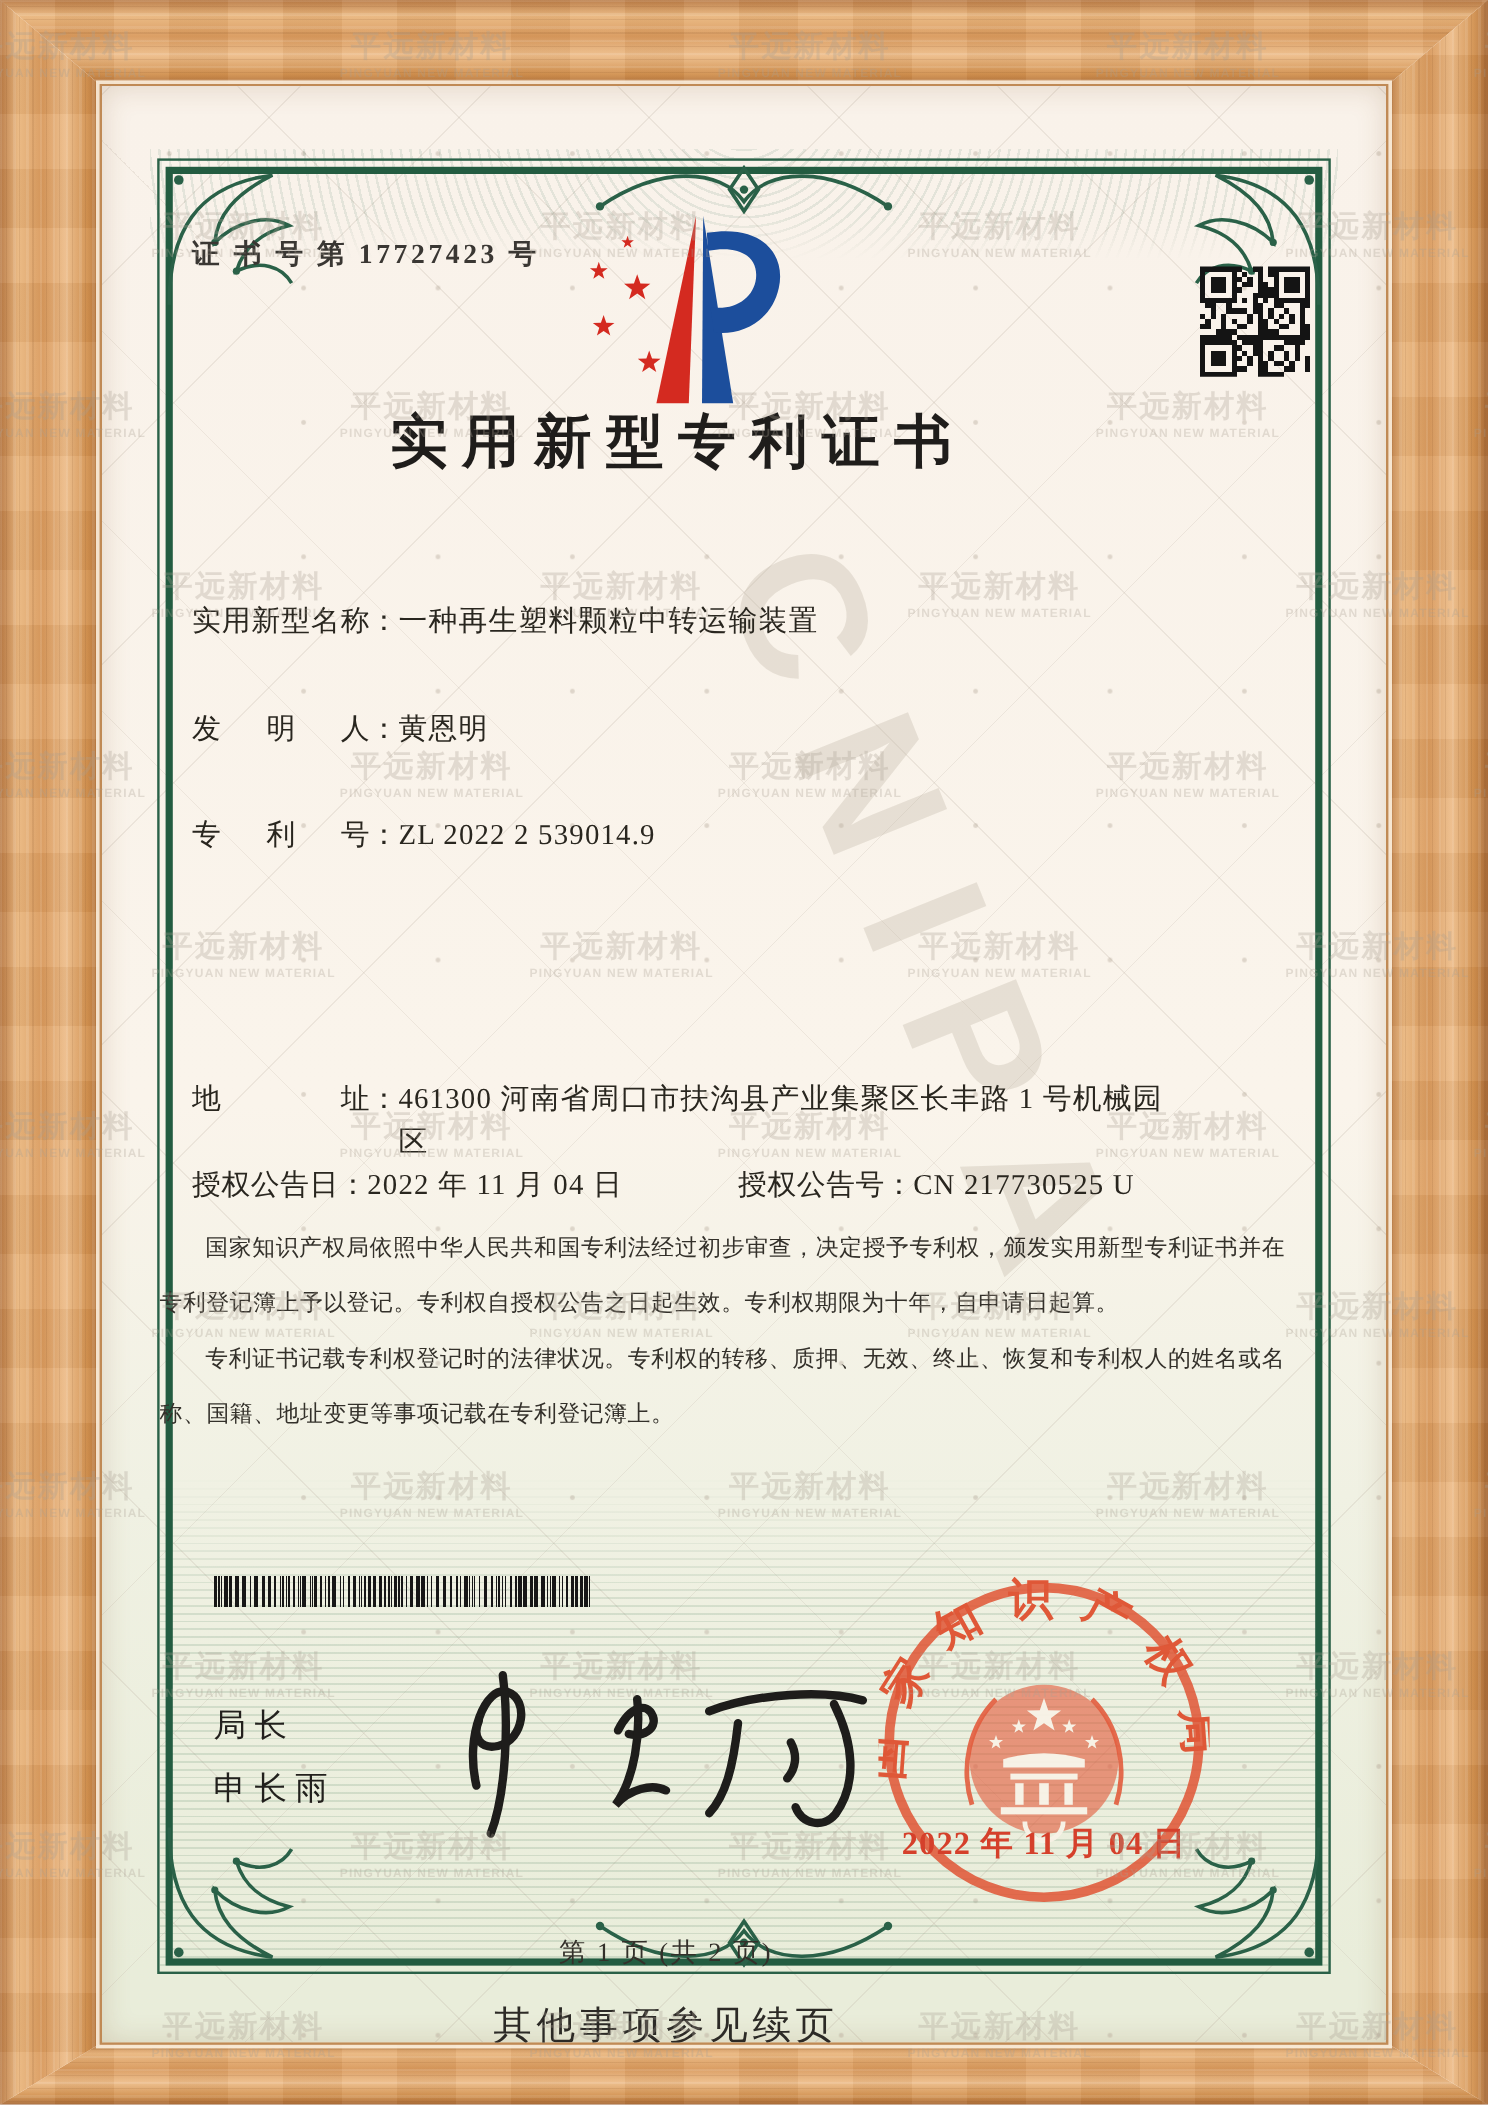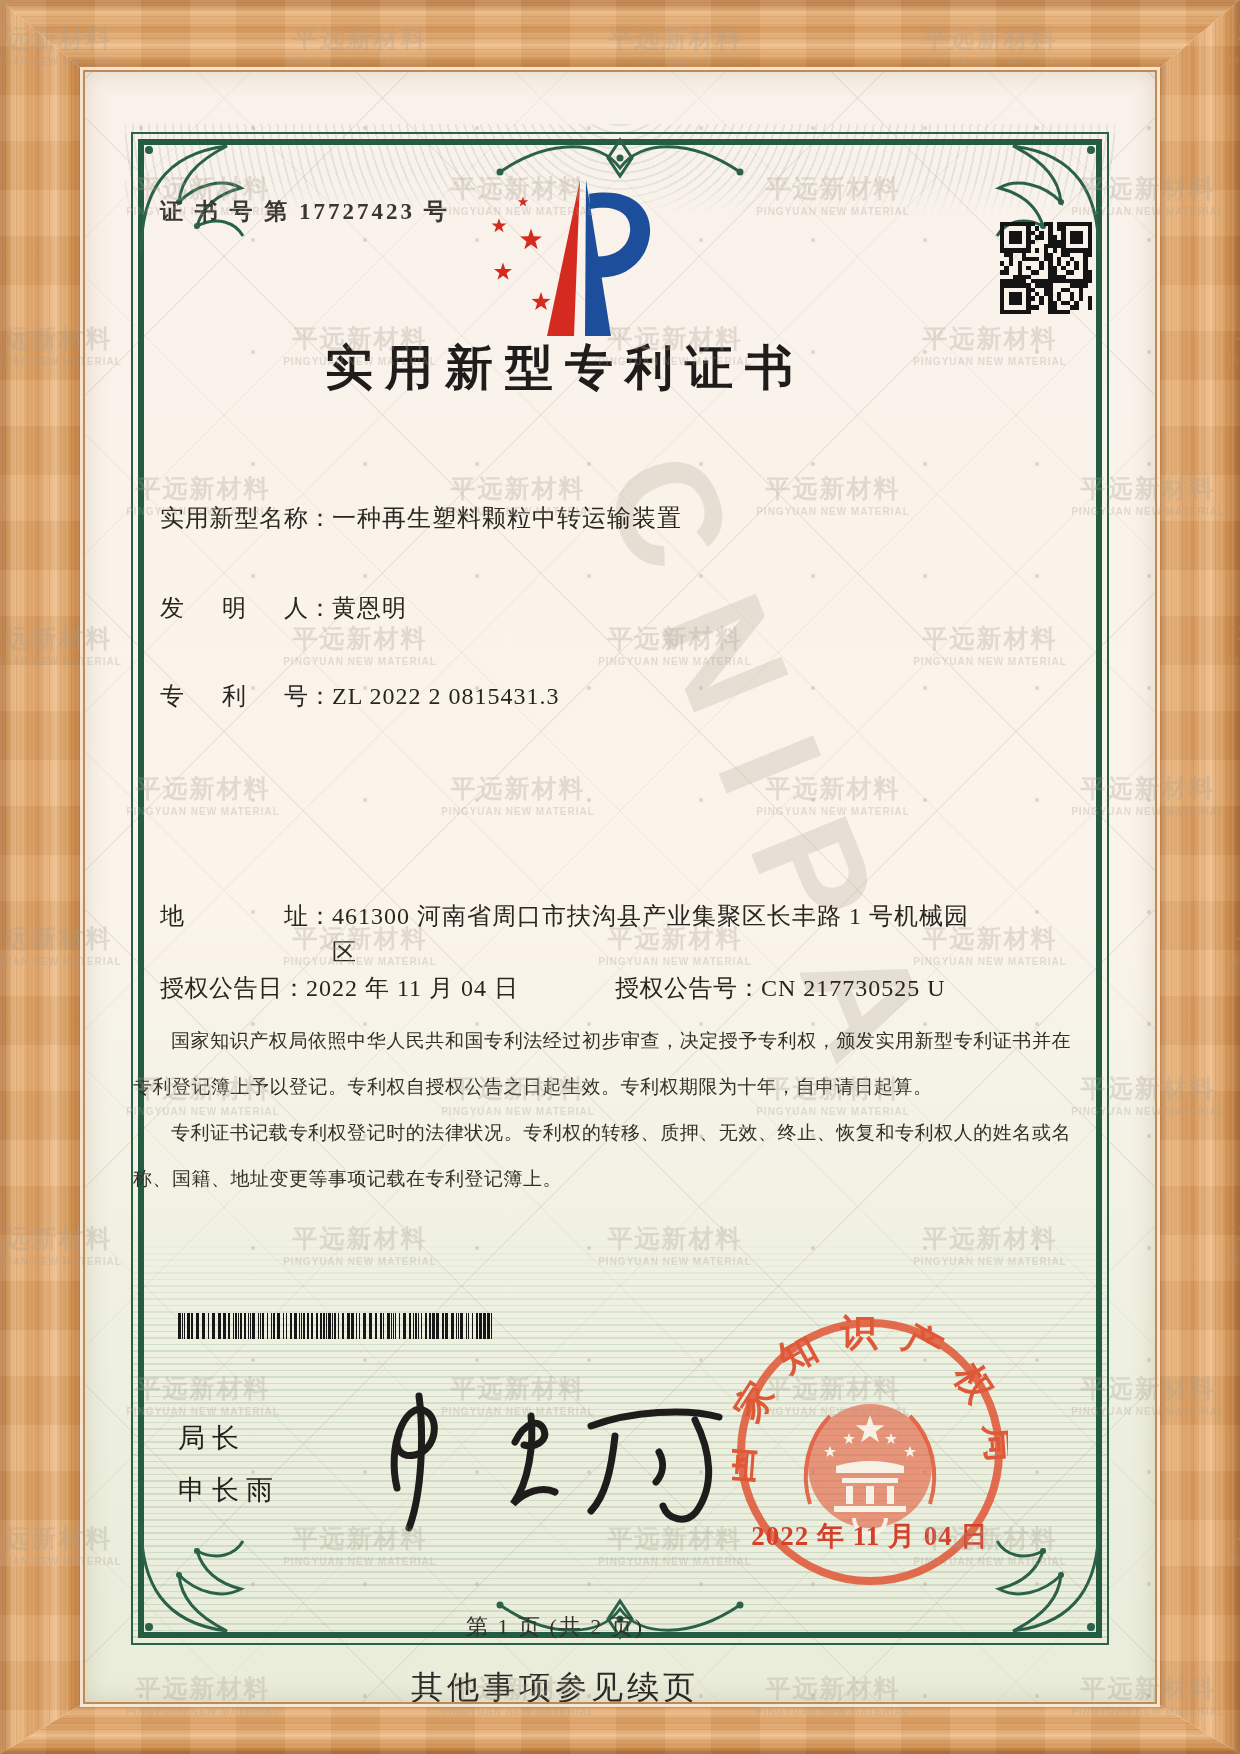--- a/index.html
+++ b/index.html
@@ -425,21 +425,21 @@
 
       <div class="title">实用新型专利证书</div>
 
       <div class="frow r2">
         <span class="flabel">发明人</span><span>：</span><span class="fvalue">黄恩明</span>
       </div>
       <div class="frow r1">
         <span class="flabel">实用新型名称</span><span>：</span><span class="fvalue">一种再生塑料颗粒中转运输装置</span>
       </div>
       <div class="frow r3">
-        <span class="flabel">专利号</span><span>：</span><span class="fvalue">ZL 2022 2 0815431.3</span>
+        <span class="flabel">专利号</span><span>：</span><span class="fvalue">ZL 2022 2 539014.9</span>
       </div>
       <div class="frow r6">
         <span class="flabel">地址</span><span>：</span><span class="fvalue-wrap">461300 河南省周口市扶沟县产业集聚区长丰路 1 号机械园区</span>
       </div>
       <div class="frow r7">
         <span class="flabel" style="width:122px">授权公告日</span><span>：</span><span class="fvalue">2022 年 11 月 04 日</span>
         <span class="fpair2">
           <span class="flabel">授权公告号</span><span>：</span><span class="fvalue">CN 217730525 U</span>
         </span>
       </div>

